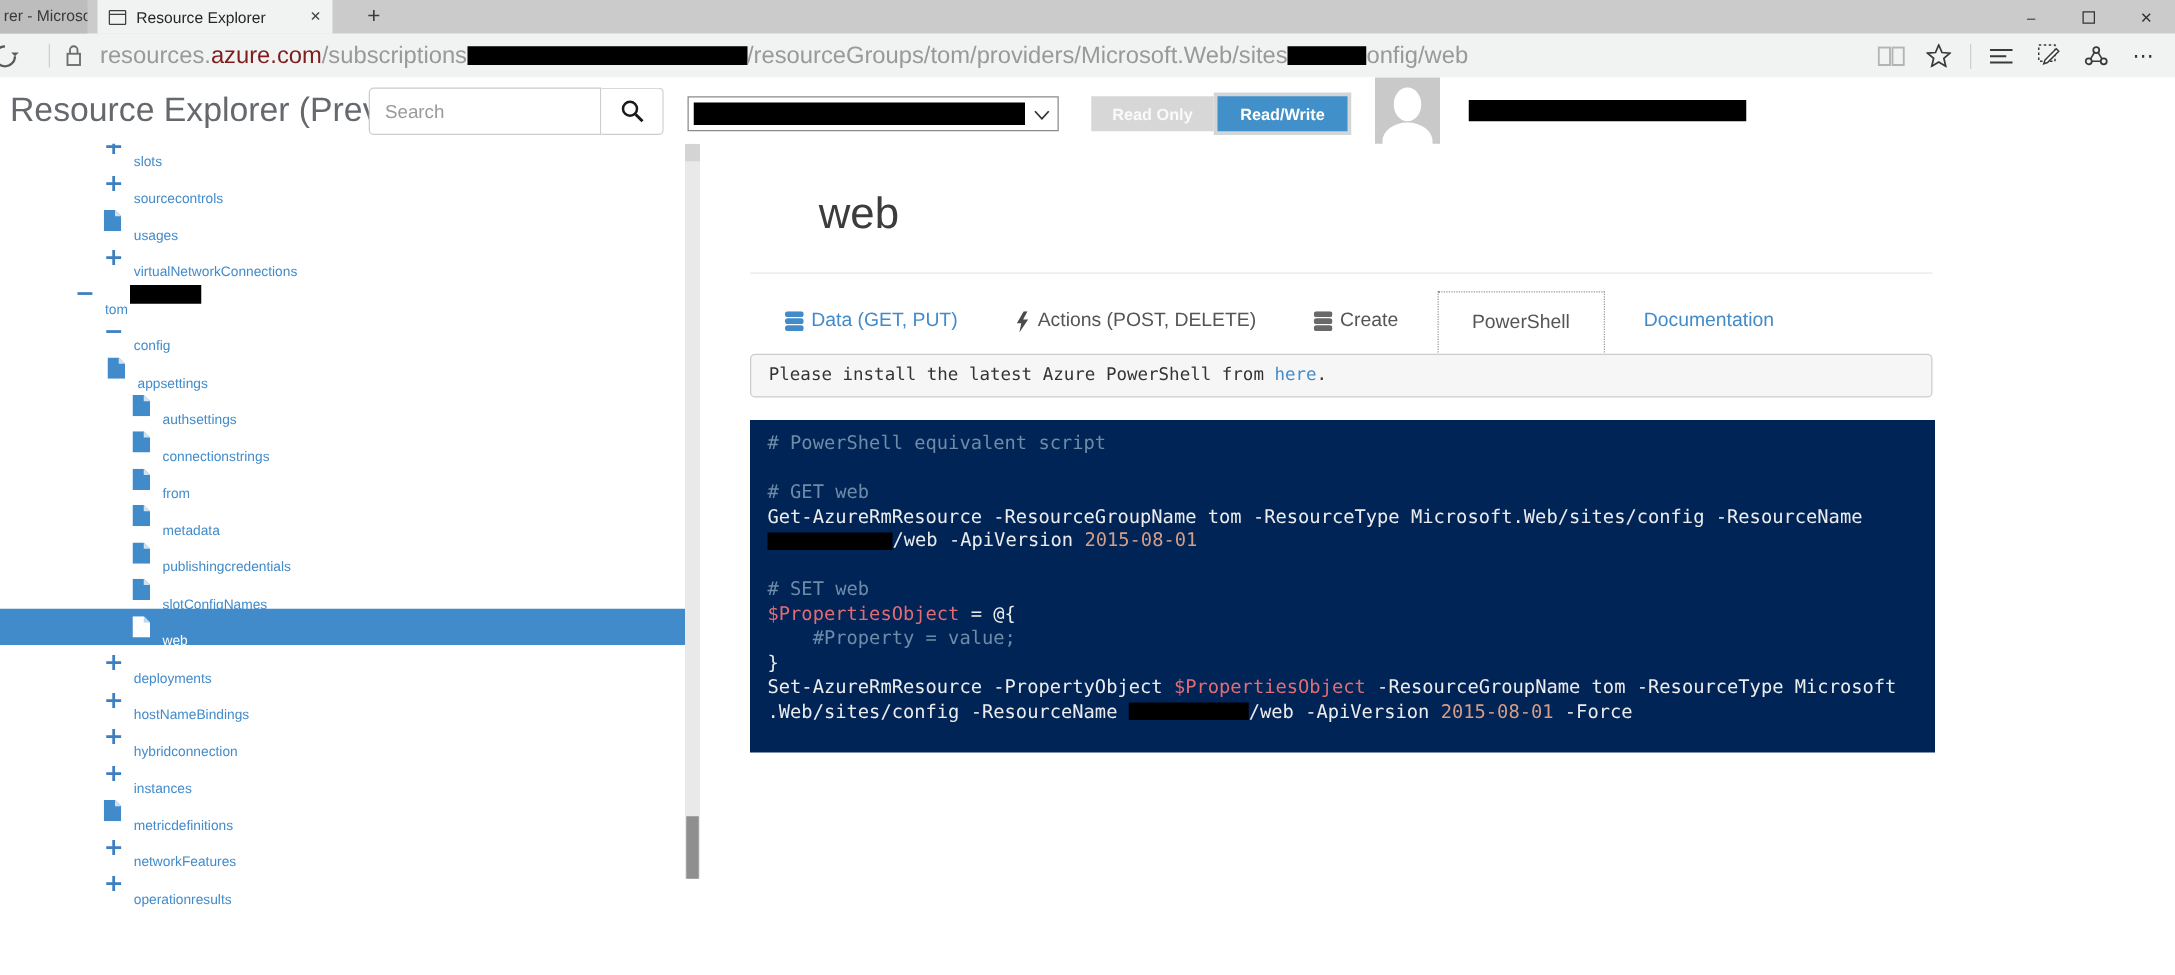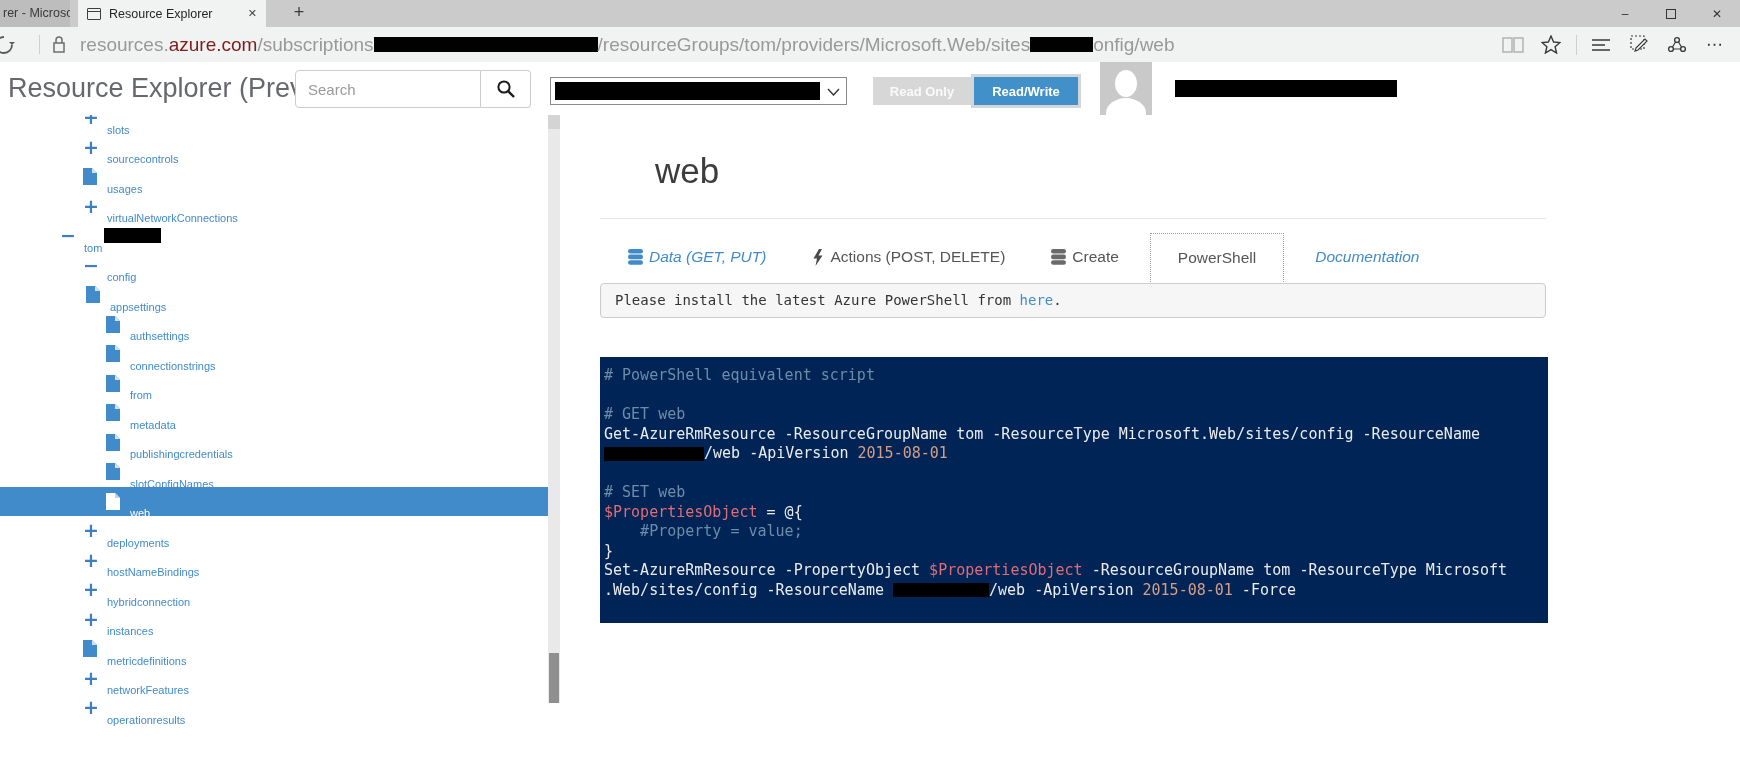--- a/index.html
+++ b/index.html
@@ -91,32 +91,32 @@
   .sb-thumb { position:absolute; left:1px; width:10px; top:538px; height:50px; background:#8f8f8f; }
 
   
   .main { position:absolute; top:115px; left:560px; right:0; bottom:0; background:#fff; }
   .page-title { position:absolute; left:95px; top:36px; font-size:35px; font-weight:400; color:#3c3c3c; }
   .title-rule { position:absolute; left:40px; top:103px; width:946px; height:1px; background:#e7e7e7; }
   .tabs { position:absolute; left:53px; top:117px; height:50px; display:flex; align-items:center; }
   .tab-item { display:flex; align-items:center; font-size:15.5px; padding:12px 15px;
               white-space:nowrap; cursor:pointer; }
   .tab-item .t-icon { margin-right:6px; display:flex; }
-  .tab-item.link { color:#428bca;font-style:italic; }
+  .tab-item.link { color:#428bca; }
   .tab-item.muted { color:#555; }
   .tab-item.active { color:#555; border:1px dotted #999; border-bottom:none; padding:15px 27px; }
   .notice { position:absolute; left:40px; top:168px; width:946px; height:35px;
             background:#f6f6f6; border:1px solid #ccc; border-radius:4px;
             font-family:"DejaVu Sans Mono", monospace; font-size:14px; color:#333;
             line-height:33px; padding-left:14px; white-space:nowrap; }
   .notice a { color:#428bca; text-decoration:none; }
   .codeblock { position:absolute; left:40px; top:221px; width:948px; height:266px;
-               background:#012456; padding:9px 10px 0 4px; overflow:hidden;
+               background:#012456; padding:9px 10px 0 14px; overflow:hidden;
                font-family:"DejaVu Sans Mono", monospace; font-size:15px; line-height:19.5px;
-               white-space:pre;margin-top:21px; }
+               white-space:pre; }
   .c-line { height:19.5px; }
   .seg-cmt { color:#6e8ca8; }
   .seg-txt { color:#ececec; }
   .seg-var { color:#e06c75; }
   .seg-str { color:#d69d85; }
   .c-redact { display:inline-block; background:#000; height:14px; vertical-align:middle; }
 </style>
 </head>
 <body>
 

